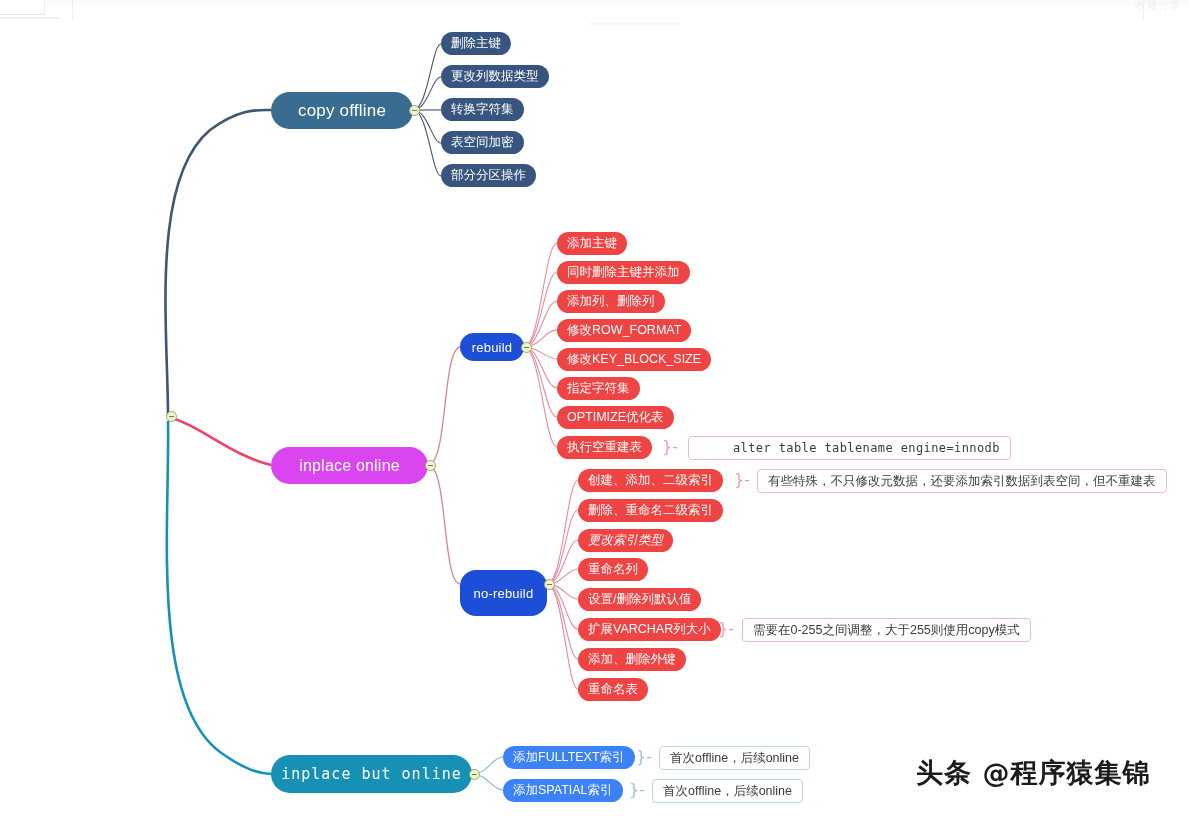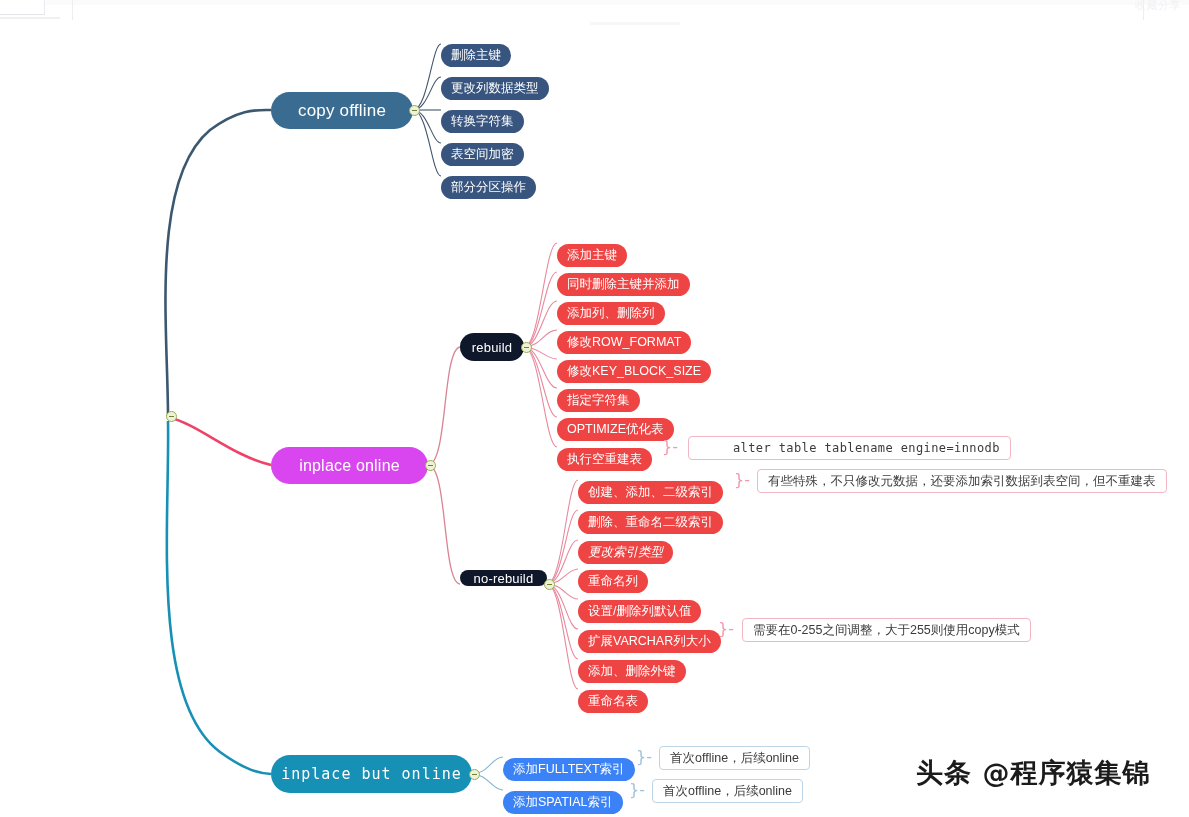--- a/index.html
+++ b/index.html
@@ -59,38 +59,37 @@
   }
   .node.l1-teal{
     background:#1790b5;
     font-size:15px;
     border-radius:22px;
     font-family:"DejaVu Sans Mono","Liberation Mono",monospace;
     letter-spacing:1px;
   }
 
   .node.l2-pink{
-    background:#0f172a;
+    background:#1d4ed8;
     font-size:13px;
     border-radius:16px;
     padding:0 9px;
   }
 
   .leaf{
     position:absolute;
     box-sizing:border-box;
     display:flex;align-items:center;justify-content:center;
     color:#ffffff;
     border-radius:999px;
     white-space:nowrap;
     font-size:12.5px;
     line-height:1;
     padding:0 10px;
     height:23px;
-    margin-top:12px;
   }
   .leaf.navy{background:#37557e;}
   .leaf.pink{background:#ef4444;}
   .leaf.teal{background:#3b82f6;}
 
   
   .note{
     position:absolute;
     box-sizing:border-box;
     display:flex;align-items:center;
@@ -266,21 +265,21 @@
     <span>OPTIMIZE优化表</span>
   </div>
   <div class="leaf pink" style="left:557px;top:436px;">
     <span>执行空重建表</span>
   </div>
   <div class="bracket" style="left:662px;top:439px;">}-</div>
   <div class="note mono" style="left:688px;top:436px;padding-left:44px;">
     <span>alter table tablename engine=innodb</span>
   </div>
 
-  <div class="node l2-pink" style="left:460px;top:570px;width:87px;height:16px;">
+  <div class="node l2-pink" style="left:460px;top:570px;width:87px;height:46px;">
     <span>no-rebuild</span>
   </div>
   <div class="toggle" style="left:544px;top:579px;"></div>
 
   <div class="leaf pink" style="left:578px;top:469px;">
     <span>创建、添加、二级索引</span>
   </div>
   <div class="bracket" style="left:734px;top:472px;">}-</div>
   <div class="note" style="left:757px;top:469px;">
     <span>有些特殊，不只修改元数据，还要添加索引数据到表空间，但不重建表</span>

